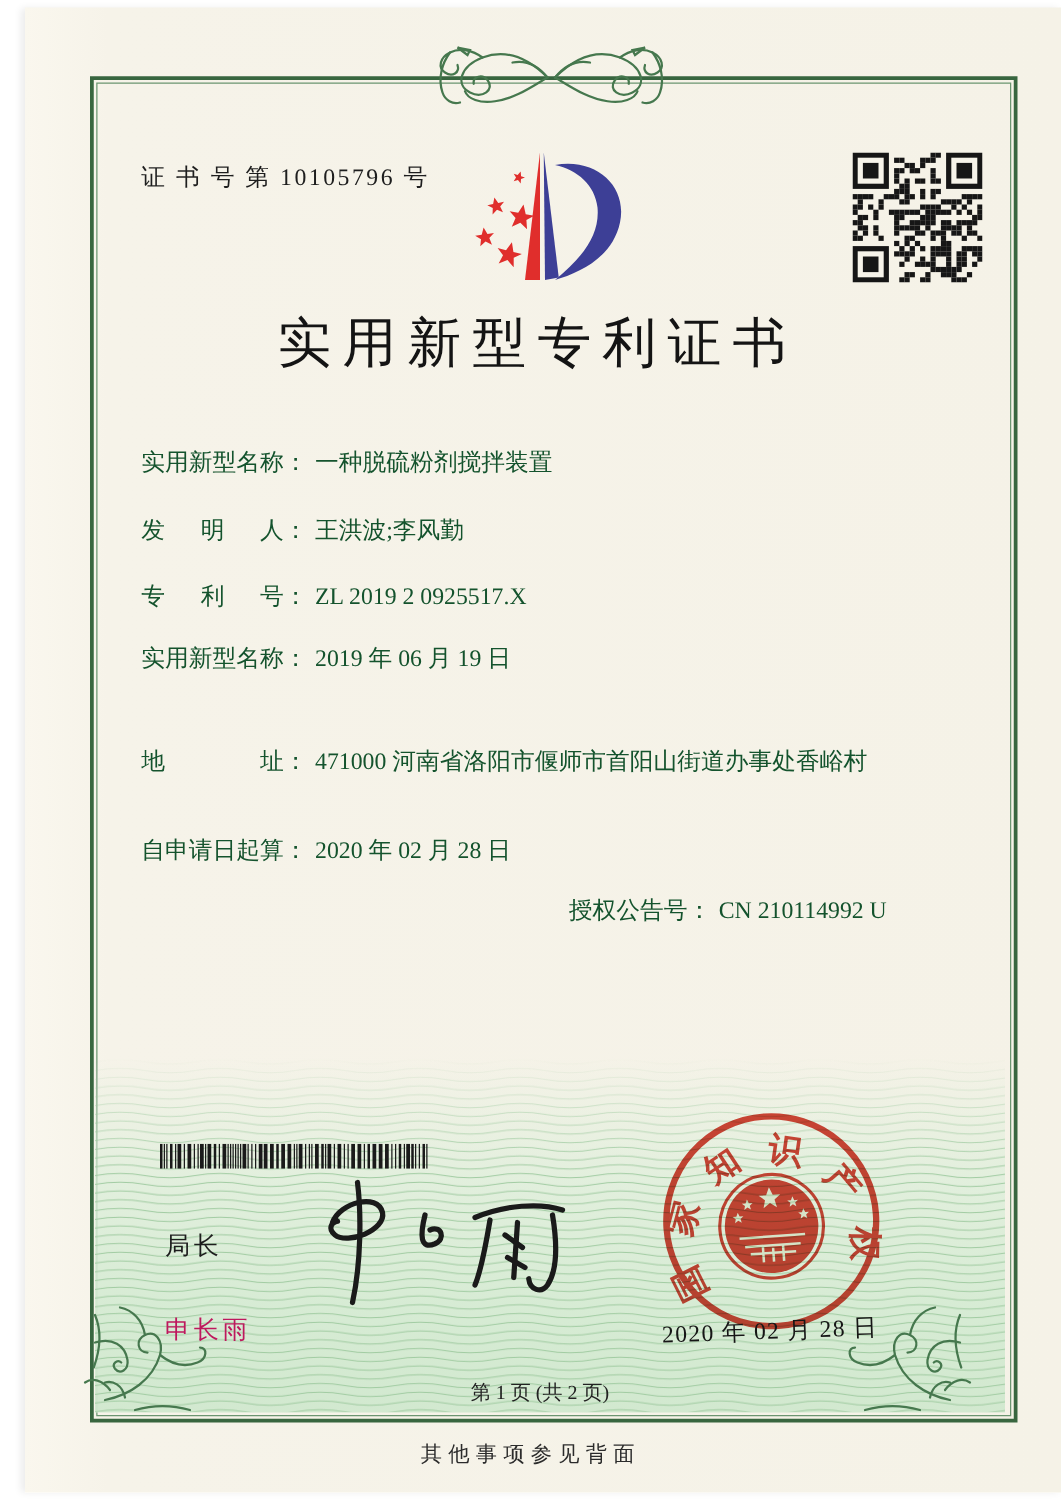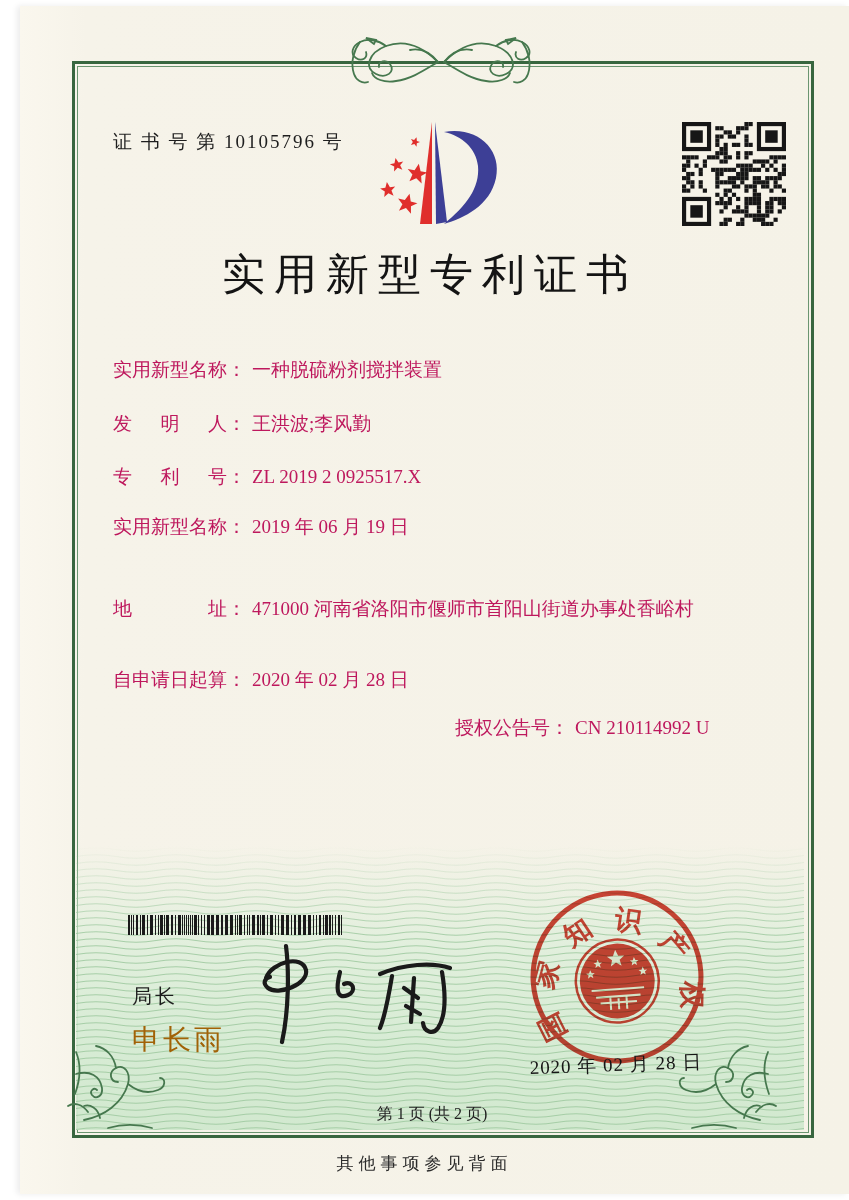--- a/index.html
+++ b/index.html
@@ -17,30 +17,30 @@
   .guilloche{position:absolute;left:76px;top:846px;width:728px;height:284px;
     background:linear-gradient(180deg,rgba(223,240,221,0) 0%,rgba(219,238,217,.75) 35%,rgba(213,235,211,.95) 70%,rgba(208,232,206,.95) 100%);}
   .guilloche svg{position:absolute;inset:0;
     -webkit-mask-image:linear-gradient(180deg,transparent 0,black 32%);
     mask-image:linear-gradient(180deg,transparent 0,black 32%);}
   .certno{position:absolute;left:113px;top:129px;font-size:19px;letter-spacing:2px;color:#1e1e1e;}
   .logo{position:absolute;left:360px;top:112px;}
   .qr{position:absolute;left:682px;top:122px;}
   .title{position:absolute;left:20px;top:246px;width:820px;text-align:center;
          font-size:43px;letter-spacing:9px;color:#141414;font-weight:500;}
-  .row{position:absolute;left:113px;width:670px;font-size:19px;color:#be185d;white-space:nowrap;}
+  .row{position:absolute;left:113px;width:670px;font-size:19px;color:#14532d;white-space:nowrap;}
   .flabel{display:inline-block;width:114px;text-align:justify;text-align-last:justify;vertical-align:top;}
   .fval{margin-left:6px;}
   .grant2{position:absolute;left:342px;top:0;margin-top:48px;}
   .paras{position:absolute;left:113px;top:700px;width:666px;font-size:17.5px;
          line-height:27px;color:#242424;text-align:justify;}
   .paras p{margin:0;text-indent:2em;}
   .barcode{position:absolute;left:128px;top:915px;}
   .officer{position:absolute;left:132px;top:983px;font-size:20px;color:#1d1d1d;letter-spacing:3px;}
-  .officer-name{position:absolute;left:132px;top:1021px;font-size:28px;color:#a16207;letter-spacing:3px;}
+  .officer-name{position:absolute;left:132px;top:1050px;font-size:20px;color:#be185d;letter-spacing:3px;}
   .signature{position:absolute;left:252px;top:938px;}
   .seal{position:absolute;left:528px;top:888px;transform:rotate(-4deg);opacity:.92;mix-blend-mode:multiply;}
   .seal-date{position:absolute;left:520px;top:1052px;width:192px;text-align:center;
              font-size:19px;color:#161616;transform:rotate(-2deg);letter-spacing:1px;}
   .pagefoot{position:absolute;left:72px;top:1104px;width:720px;text-align:center;font-size:16px;color:#222;}
   .backnote{position:absolute;left:0;top:1152px;width:849px;text-align:center;
             font-size:17px;letter-spacing:5px;color:#2b2b2b;}
   .orn-top{position:absolute;left:316px;top:34px;}
   .orn-bl{position:absolute;left:62px;top:1018px;}
   .orn-br{position:absolute;left:662px;top:1018px;transform:scaleX(-1);}

